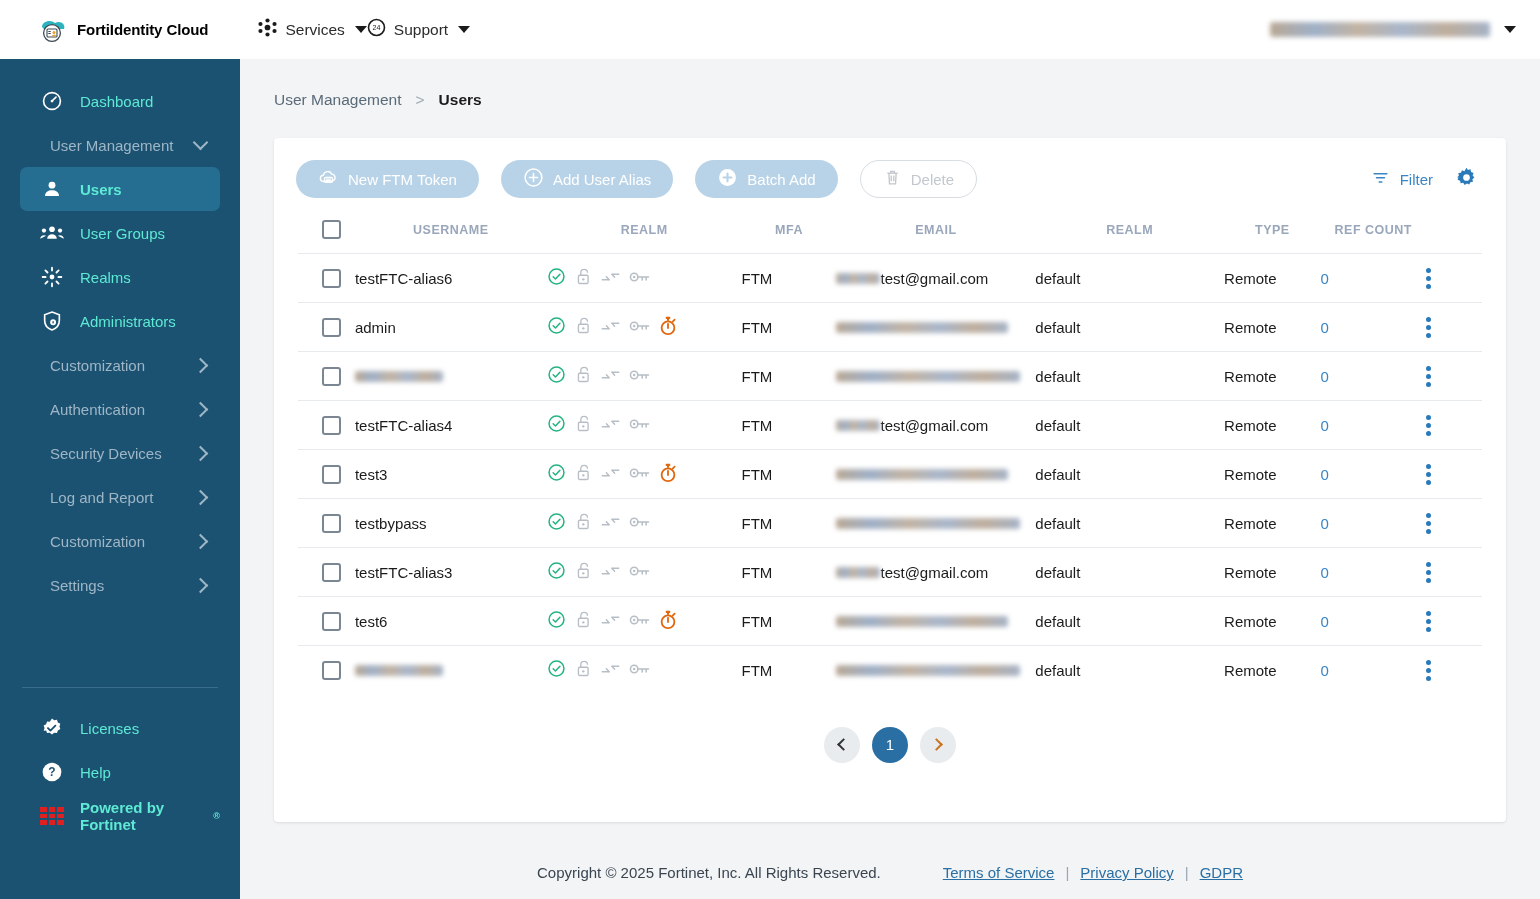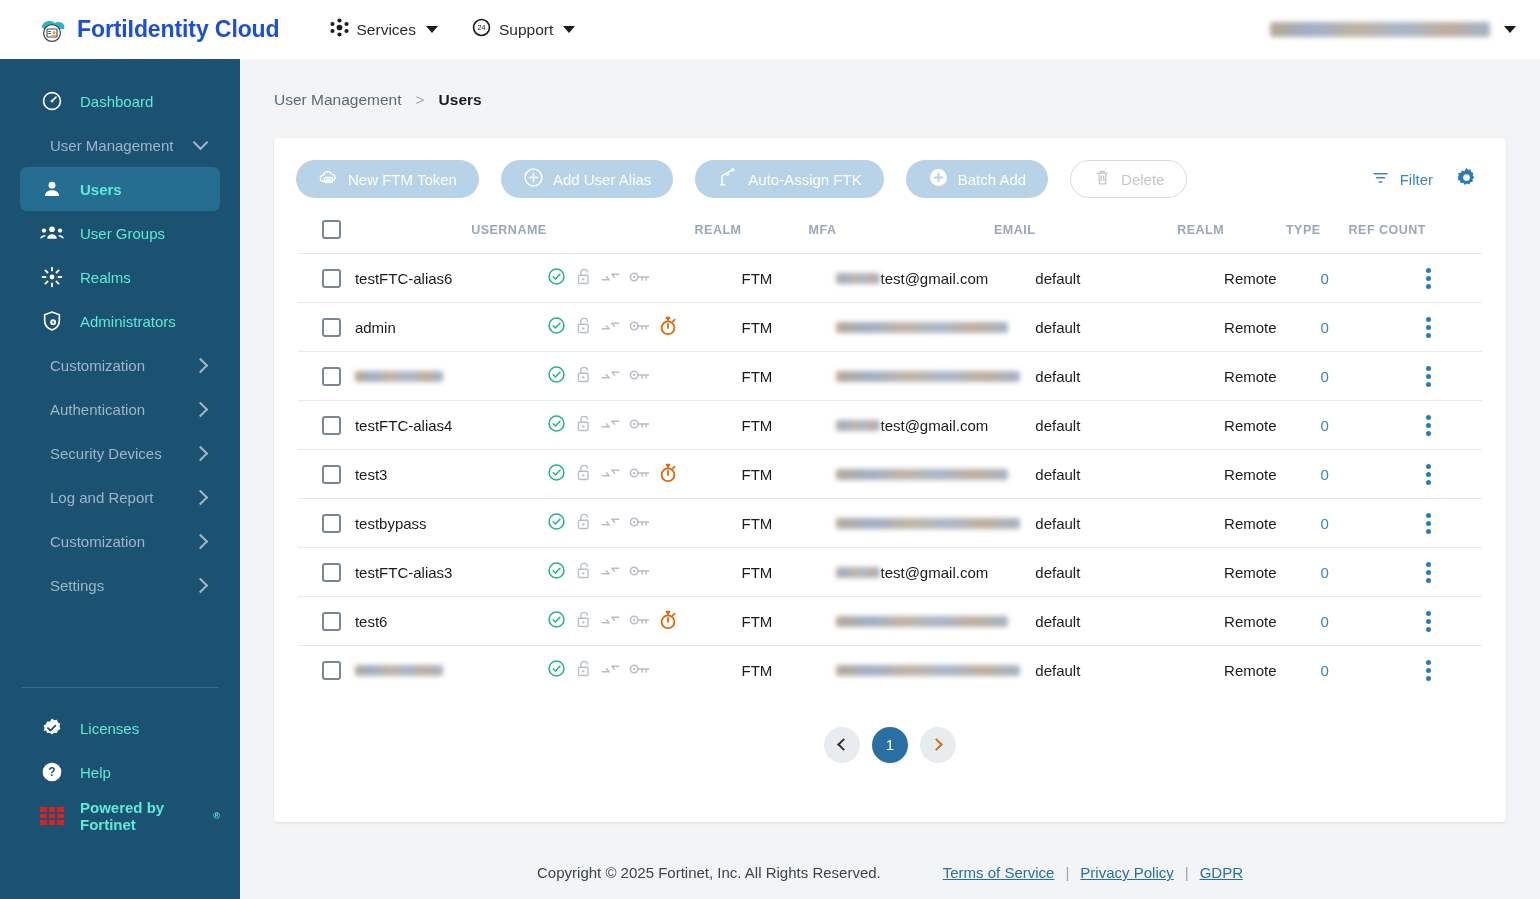--- a/index.html
+++ b/index.html
@@ -15,24 +15,24 @@
   .topbar {
     position: absolute; top: 0; left: 0;
     width: 1540px; height: 59px;
     background: #ffffff;
     display: flex; align-items: center;
     z-index: 10;
   }
   .brand { display: flex; align-items: center; margin-left: 38px; }
   .brand-logo { width: 30px; height: 30px; position: relative; margin-right: 9px; }
   .brand-name {
-    font-size: 23px; font-weight: bold; color: #1d4ed8;
+    font-size: 15px; font-weight: bold; color: #000000;
     letter-spacing: -0.1px;
   }
-  .topnav { display: flex; align-items: center; margin-left: 50px; gap: 34px; }
+  .topnav { display: flex; align-items: center; margin-left: 50px; }
   .topnav-item {
     display: flex; align-items: center; gap: 8px;
     font-size: 15.5px; color: #2b2b2b; cursor: pointer;
   }
   .caret-down {
     width: 0; height: 0;
     border-left: 6px solid transparent;
     border-right: 6px solid transparent;
     border-top: 7px solid #1b1b1b;
     margin-left: 2px;
@@ -129,21 +129,21 @@
     white-space: nowrap;
   }
   .btn.filled { background: #b8d3e8; color: #ffffff; }
   .btn.ghost { background: #fff; color: #c2c8cd; border: 1px solid #d8dde1; }
   .toolbar-right { margin-left: auto; display: flex; align-items: center; gap: 22px; }
   .filter-btn { display: flex; align-items: center; gap: 10px; color: #3b85c4; font-size: 15px; cursor: pointer; }
 
   
   table.users { width: 100%; border-collapse: collapse; margin-top: 14px; }
   table.users th {
-    text-align: right; font-size: 12.5px; letter-spacing: .5px;
+    text-align: center; font-size: 12.5px; letter-spacing: .5px;
     color: #9aa7bb; font-weight: bold; padding: 8px 0 14px 0; margin-left: 30px;
   }
   table.users tbody tr { border-top: 1px solid #e7eaed; }
   table.users td { padding: 0; height: 49px; font-size: 15px; color: #1b1b1b; vertical-align: middle; }
   .cb {
     width: 19px; height: 19px; border: 2px solid #7a8793;
     border-radius: 3px; background: #fff; cursor: pointer; display: block;
   }
   .col-cb    { width: 58px; padding-left: 24px !important; }
   .col-user  { width: 200px; }
@@ -393,32 +393,20 @@
       <button class="btn filled">
         <span>
           <svg width="21" height="21" viewBox="0 0 24 24">
               <circle cx="12" cy="12" r="9.6" fill="none" stroke="#fff" stroke-width="1.7"></circle>
               <path d="M12 7.3v9.4M7.3 12h9.4" stroke="#fff" stroke-width="1.7" stroke-linecap="round"></path>
             </svg>
         </span>
         <span>Add User Alias</span>
       </button>
 
-      <button class="btn filled">
-        <span>
-          <svg width="22" height="21" viewBox="0 0 26 24" fill="none" stroke="#fff" stroke-width="1.7" stroke-linecap="round">
-            <path d="M6 20.5 L6 10 L11 7"></path>
-            <path d="M11 7 L17 3.6"></path>
-            <circle cx="18.6" cy="3" r="2.1" fill="#fff" stroke="none"></circle>
-            <path d="M4 20.5h5"></path>
-            <path d="M11.3 9.6 L14.2 7.9"></path>
-          </svg>
-        </span>
-        <span>Auto-Assign FTK</span>
-      </button>
 
       <button class="btn filled">
         <span>
           <svg width="21" height="21" viewBox="0 0 24 24">
               <circle cx="12" cy="12" r="9.6" fill="#fff"></circle>
               <path d="M12 7.6v8.8M7.6 12h8.8" stroke="#b8d3e8" stroke-width="2.4" stroke-linecap="round"></path>
             </svg>
         </span>
         <span>Batch Add</span>
       </button>

